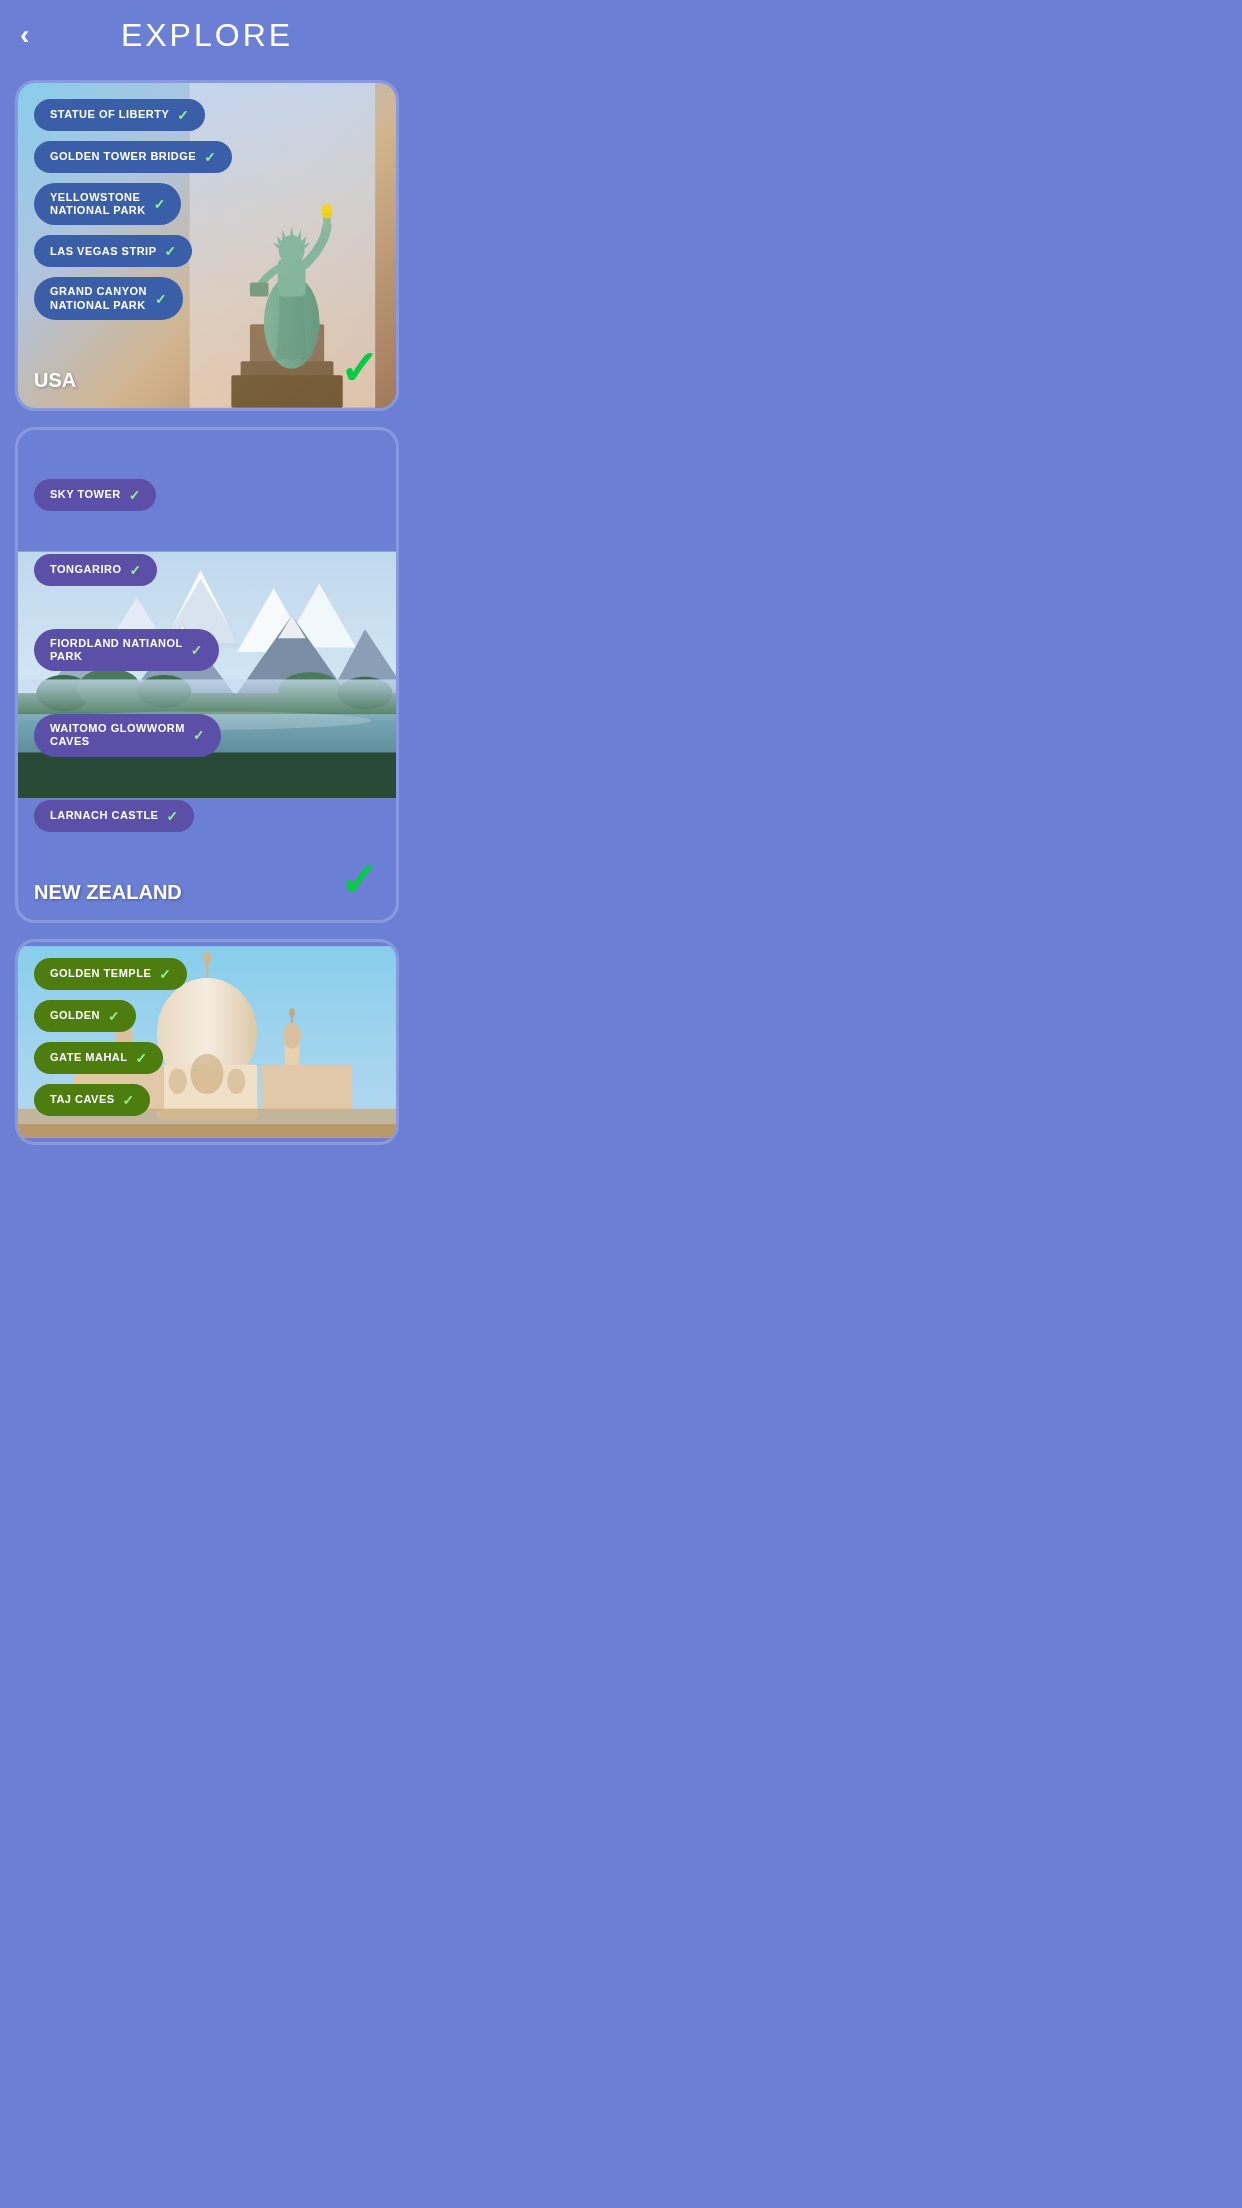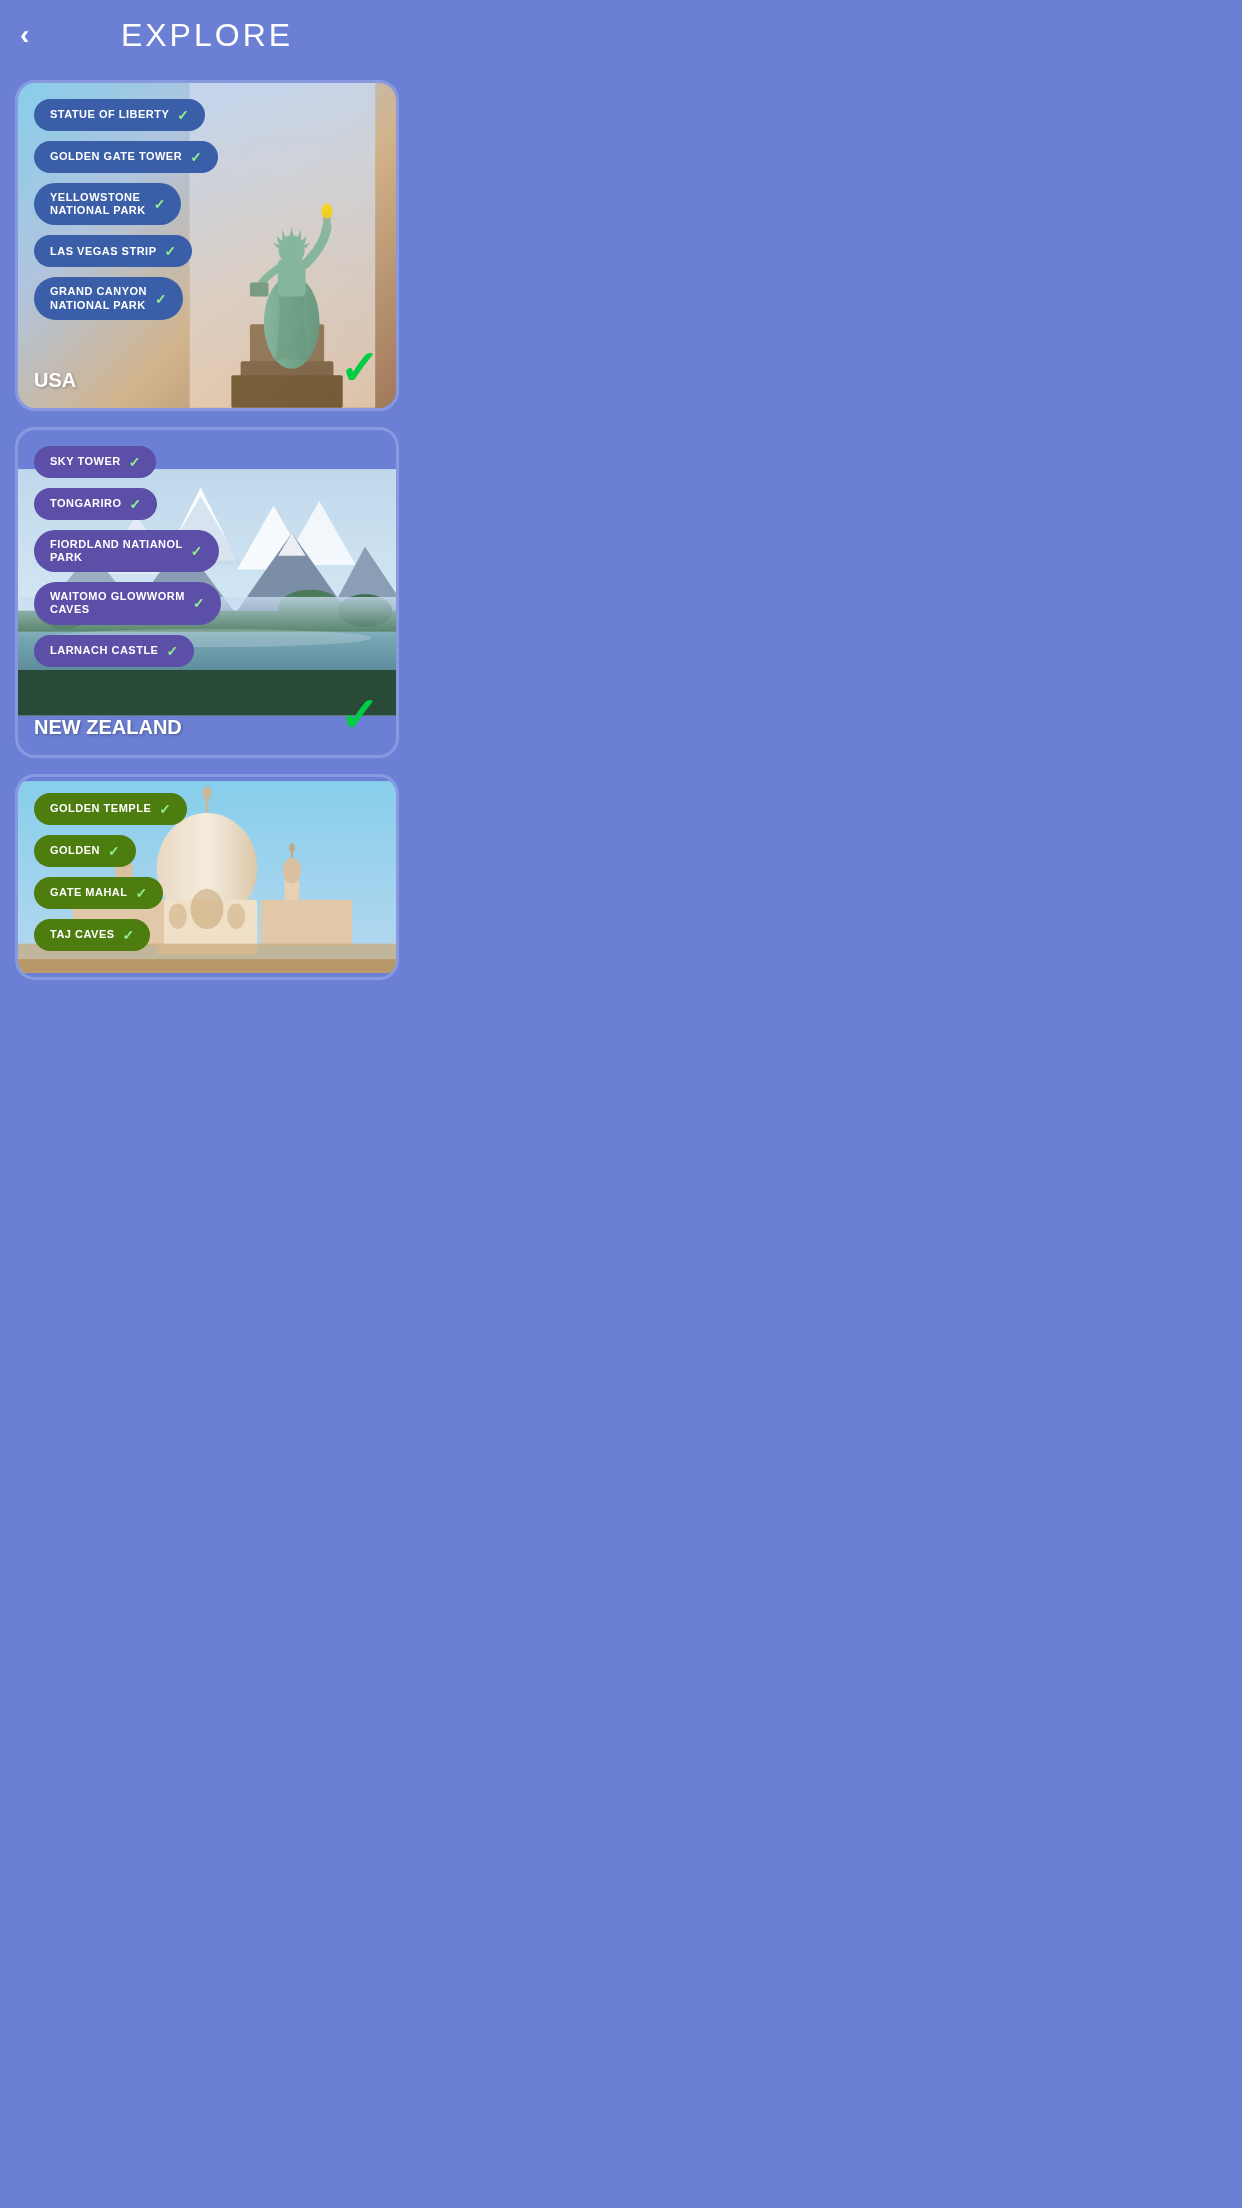--- a/index.html
+++ b/index.html
@@ -94,20 +94,21 @@
       max-width: 200px;
       cursor: pointer;
     }
 
     .landmark-badge-usa {
       background: #3a5fa8;
     }
 
     .landmark-badge-nz {
       background: #5b4fa8;
+      margin-top: 33px;
     }
 
     .landmark-badge-india {
       background: #4d7c0f;
     }
 
     .landmark-label {
       color: white;
       font-size: 11px;
       font-weight: bold;
@@ -224,21 +225,21 @@
           <rect x="65" y="215" width="20" height="15" fill="#6a9880" rx="2"></rect>
         </svg>
       </div>
 
       <div class="card-content badges-col">
         <div class="landmark-badge landmark-badge-usa">
           <span class="landmark-label">STATUE OF LIBERTY</span>
           <span class="checkmark">✓</span>
         </div>
         <div class="landmark-badge landmark-badge-usa">
-          <span class="landmark-label">GOLDEN GATE TOWER</span>
+          <span class="landmark-label">GOLDEN TOWER BRIDGE</span>
           <span class="checkmark">✓</span>
         </div>
         <div class="landmark-badge landmark-badge-usa">
           <span class="landmark-label">YELLOWSTONE<br>NATIONAL PARK</span>
           <span class="checkmark">✓</span>
         </div>
         <div class="landmark-badge landmark-badge-usa">
           <span class="landmark-label">LAS VEGAS STRIP</span>
           <span class="checkmark">✓</span>
         </div>

